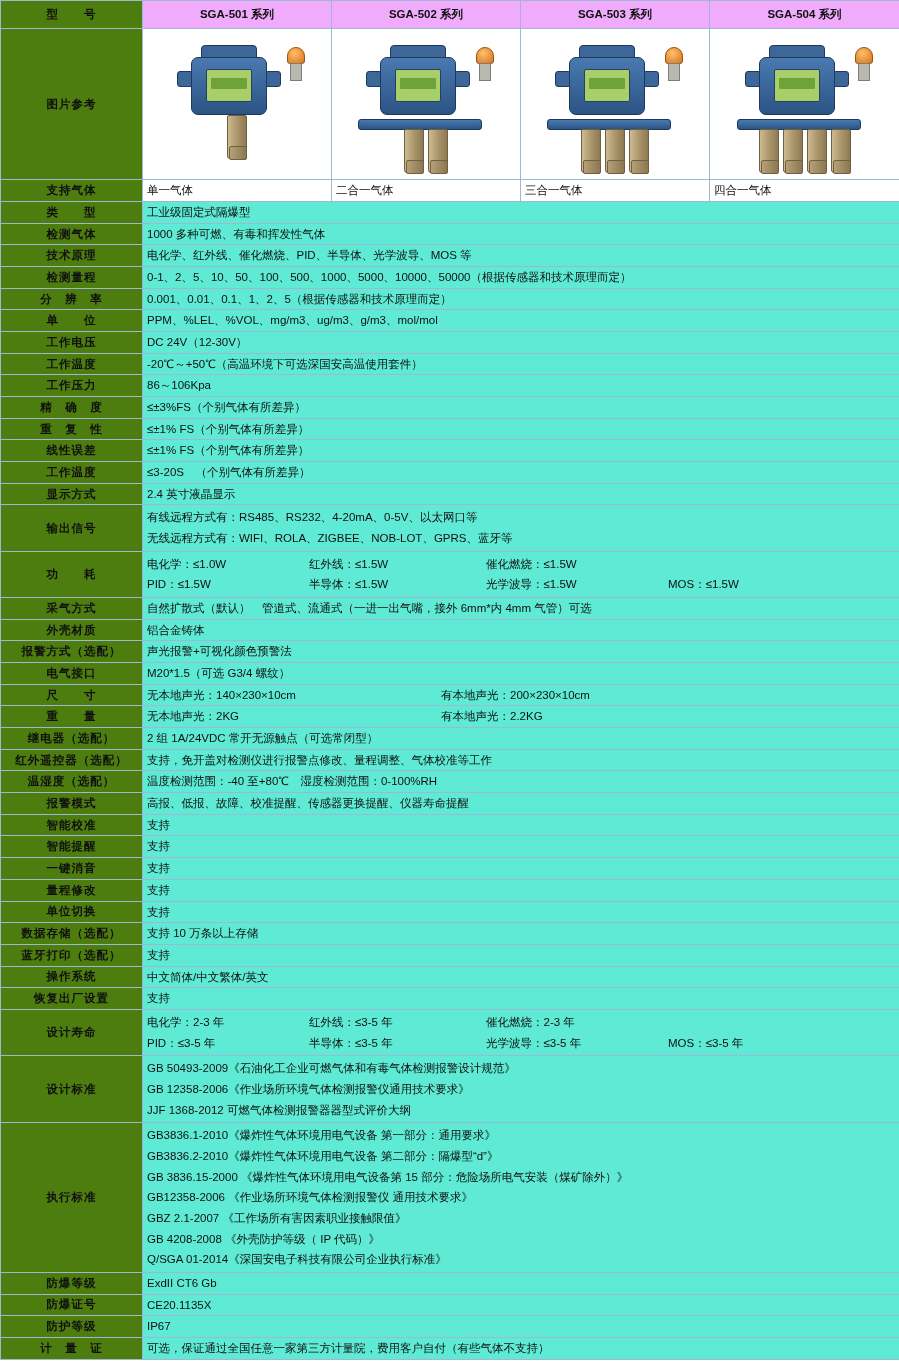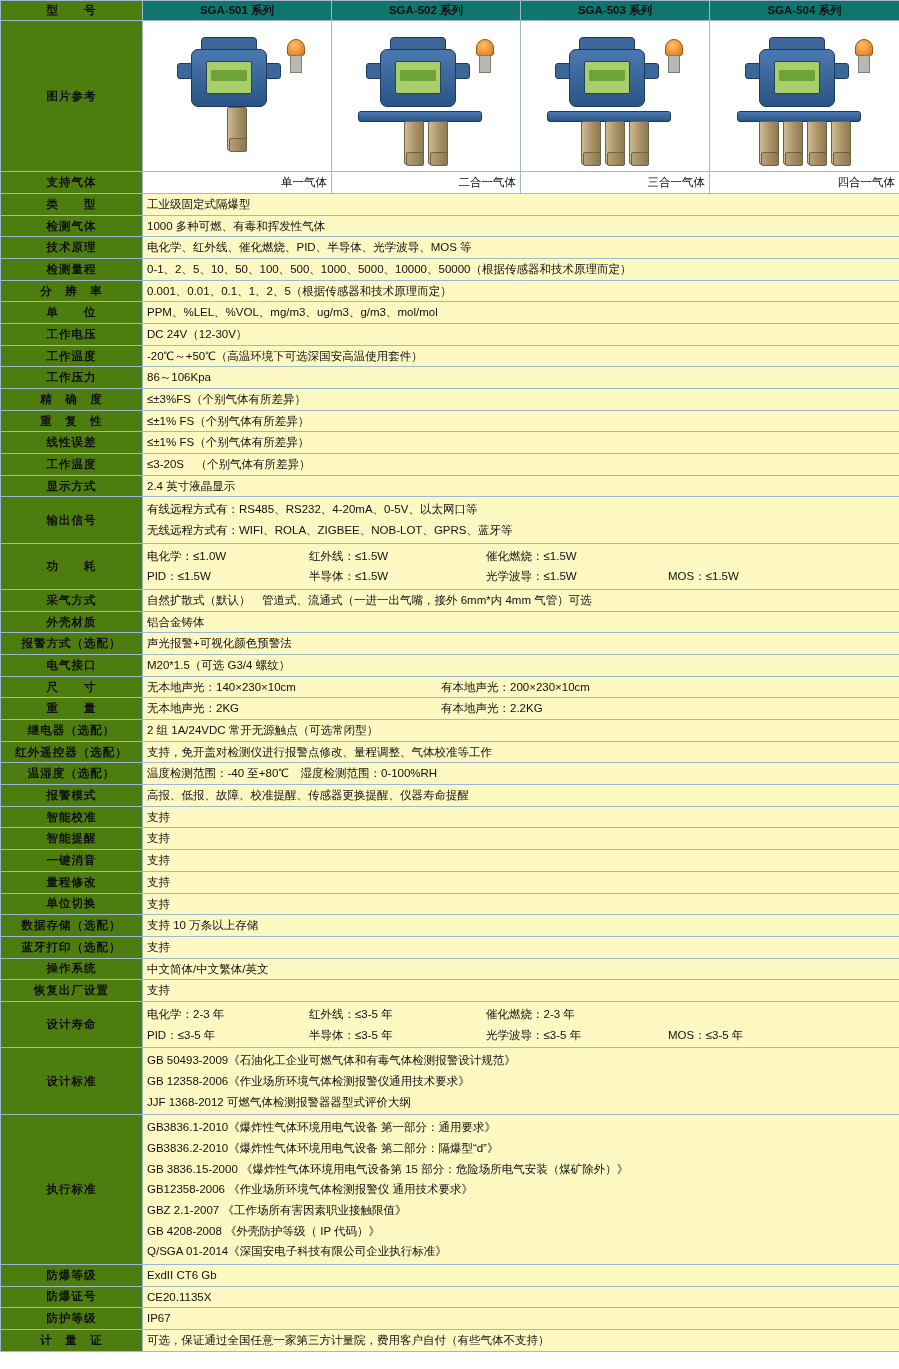--- a/index.html
+++ b/index.html
@@ -31,35 +31,35 @@
   td.label {
     width: 142px;
     background: #4d7c0f;
     text-align: center;
     font-weight: bold;
     font-size: 12.5px;
     letter-spacing: 1px;
     color: #000;
   }
   td.val {
-    background: #fef9c3;
+    background: #5eead4;
     padding-left: 8px;
     font-size: 11.5px;
     line-height: 1.45;
   }
   td.modelhead {
-    background: #0f766e;
+    background: #f0abfc;
     text-align: center;
     font-weight: bold;
     font-size: 12px;
-    height: 20px;
+    height: 28px;
   }
   td.gascell {
     background: #ffffff;
-    text-align: right;
+    text-align: left;
     font-size: 11.5px;
     height: 22px;
     margin-left: 22px;
   }
   td.imgcell {
     background: #ffffff;
     text-align: center;
     height: 150px;
     padding: 0;
   }

